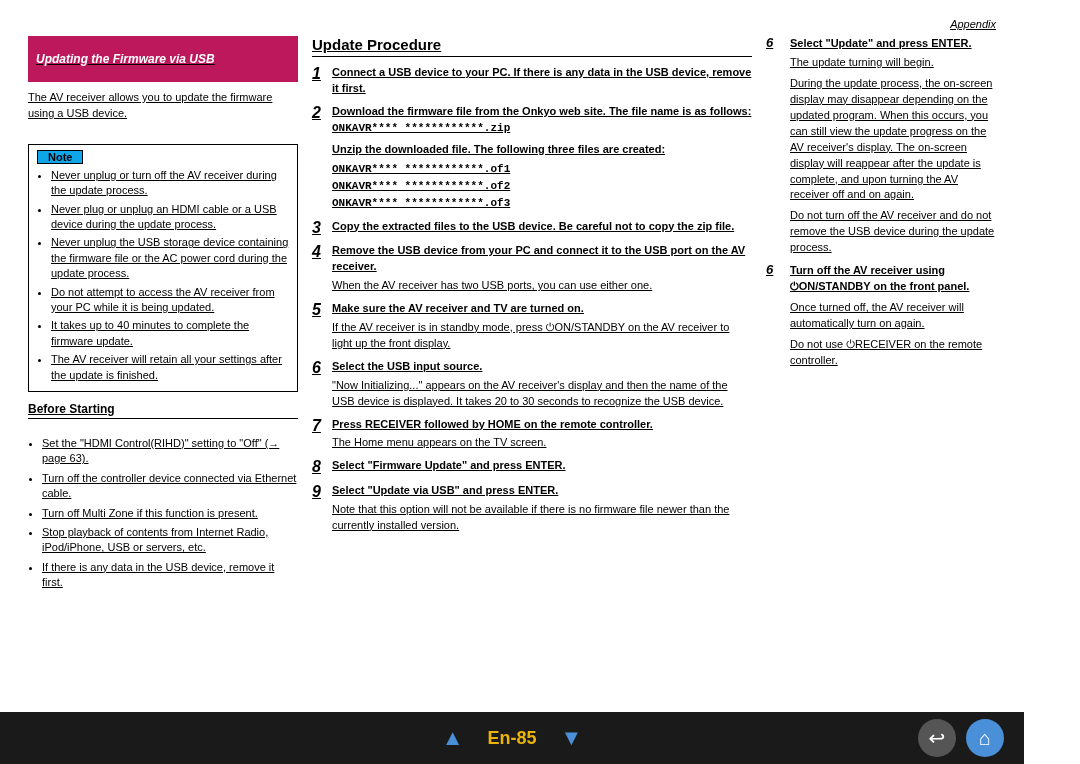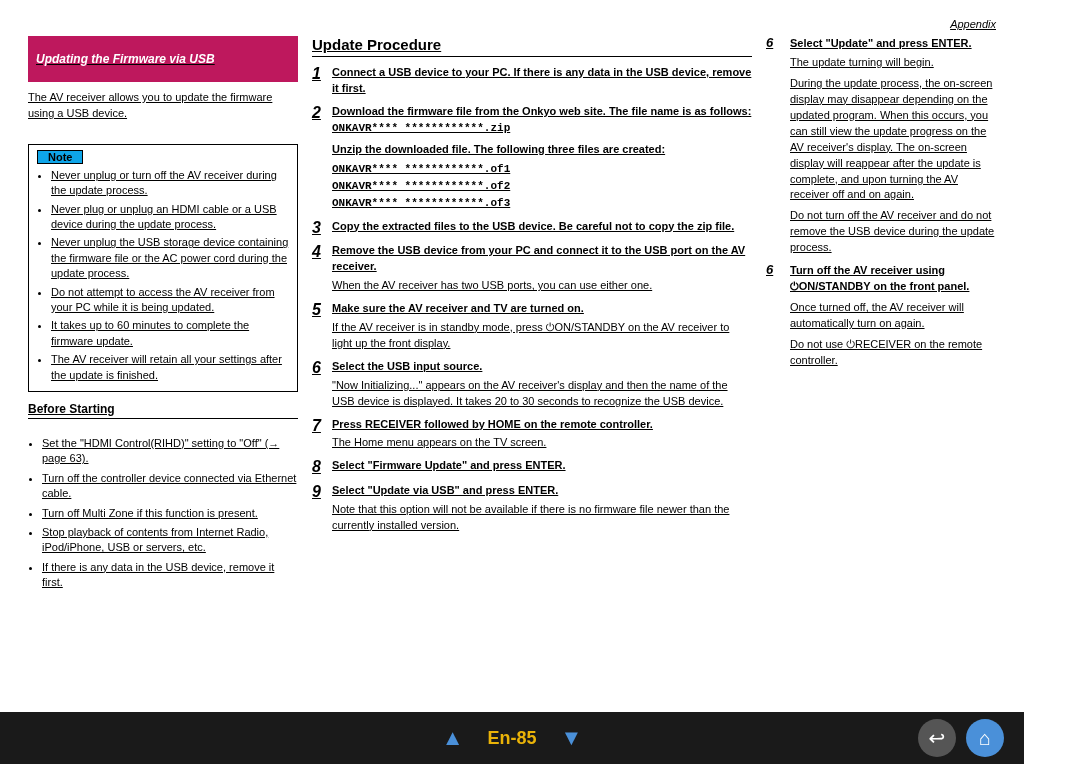--- a/index.html
+++ b/index.html
@@ -171,21 +171,21 @@
       <div class="section-title">Updating the Firmware via USB</div>
       <p>The AV receiver allows you to update the firmware using a USB device.</p>
 
       <div class="note-box">
         <div class="note-label">Note</div>
         <ul>
           <li>Never unplug or turn off the AV receiver during the update process.</li>
           <li>Never plug or unplug an HDMI cable or a USB device during the update process.</li>
           <li>Never unplug the USB storage device containing the firmware file or the AC power cord during the update process.</li>
           <li>Do not attempt to access the AV receiver from your PC while it is being updated.</li>
-          <li>It takes up to 60 minutes to complete the firmware update.</li>
+          <li>It takes up to 40 minutes to complete the firmware update.</li>
           <li>The AV receiver will retain all your settings after the update is finished.</li>
         </ul>
       </div>
 
       <div class="before-starting">
         <div class="section-subtitle">Before Starting</div>
         <ul>
           <li><span>Set the "HDMI Control(RIHD)" setting to "Off" (→ page 63).</span></li>
           <li>Turn off the controller device connected via Ethernet cable.</li>
           <li>Turn off Multi Zone if this function is present.</li>

